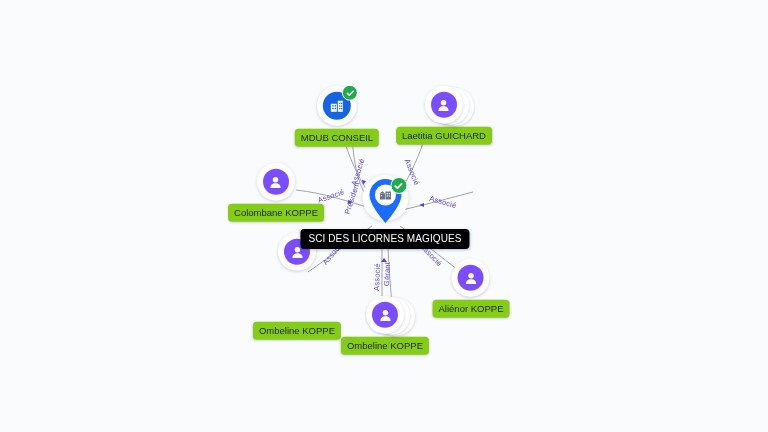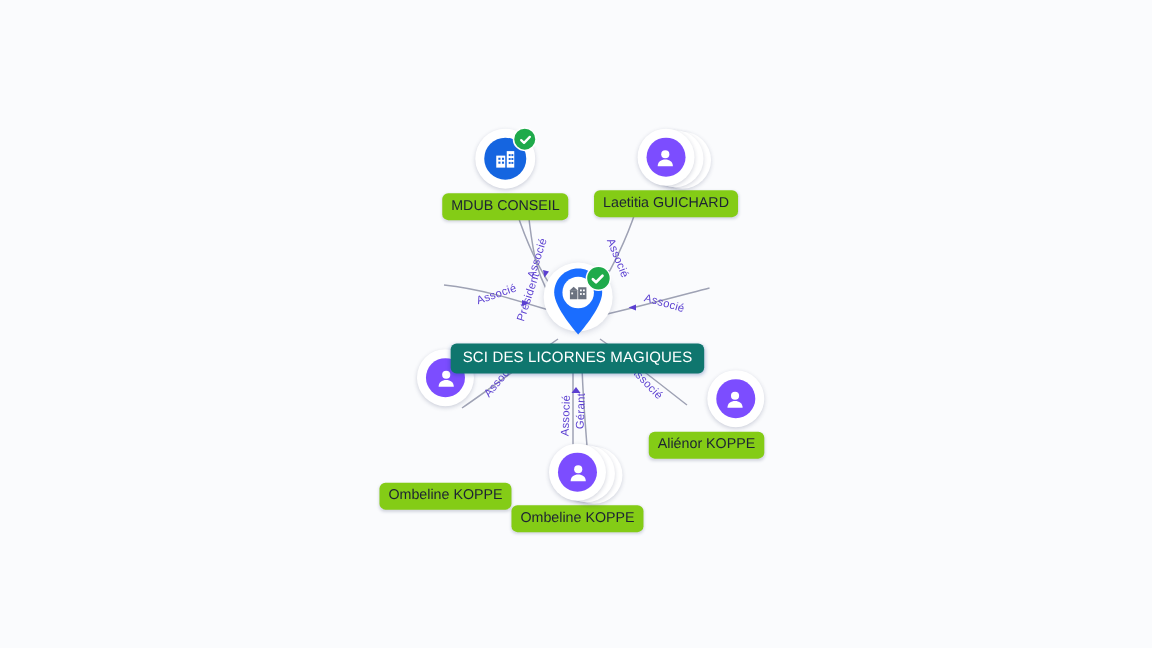--- a/index.html
+++ b/index.html
@@ -155,21 +155,21 @@
     border-radius: 50%;
     background: #1faa4b;
     border: 1.5px solid #ffffff;
     display: flex;
     align-items: center;
     justify-content: center;
     z-index: 3;
   }
   .center-label {
     margin-top: -6px;
-    background: #0f766e;
+    background: #000000;
     color: #ffffff;
     font-size: 10px;
     line-height: 1;
     padding: 5px 8px;
     border-radius: 4px;
     white-space: nowrap;
     box-shadow: 0 1px 3px rgba(20,60,140,.35);
     letter-spacing: .1px;
   }
 
@@ -262,36 +262,48 @@
       <div class="avatar-circle">
         <svg width="15" height="15" viewBox="0 0 16 16" aria-hidden="true">
           <circle cx="8" cy="5.4" r="2.9" fill="#ffffff"></circle>
           <path d="M2.6,14 C2.6,10.6 5.1,9.1 8,9.1 C10.9,9.1 13.4,10.6 13.4,14 Z" fill="#ffffff"></path>
         </svg>
       </div>
     </div>
     <div class="node-label">Laetitia GUICHARD</div>
   </div>
 
+  <div class="node" style="left:276px; top:192px;">
+    <div class="avatar-shell">
+      <div class="avatar-disc"></div>
+      <div class="avatar-circle">
+        <svg width="15" height="15" viewBox="0 0 16 16" aria-hidden="true">
+          <circle cx="8" cy="5.4" r="2.9" fill="#ffffff"></circle>
+          <path d="M2.6,14 C2.6,10.6 5.1,9.1 8,9.1 C10.9,9.1 13.4,10.6 13.4,14 Z" fill="#ffffff"></path>
+        </svg>
+      </div>
+    </div>
+    <div class="node-label">Colombane KOPPE</div>
+  </div>
 
 
   <div class="node" style="left:297px; top:286px;gap:48px;">
     <div class="avatar-shell">
       <div class="avatar-disc"></div>
       <div class="avatar-circle">
         <svg width="15" height="15" viewBox="0 0 16 16" aria-hidden="true">
           <circle cx="8" cy="5.4" r="2.9" fill="#ffffff"></circle>
           <path d="M2.6,14 C2.6,10.6 5.1,9.1 8,9.1 C10.9,9.1 13.4,10.6 13.4,14 Z" fill="#ffffff"></path>
         </svg>
       </div>
     </div>
     <div class="node-label">Ombeline KOPPE</div>
   </div>
 
-  <div class="node" style="left:471px; top:276px;align-items:flex-end;">
+  <div class="node" style="left:471px; top:288px;">
     <div class="avatar-shell">
       <div class="avatar-disc"></div>
       <div class="avatar-circle">
         <svg width="15" height="15" viewBox="0 0 16 16" aria-hidden="true">
           <circle cx="8" cy="5.4" r="2.9" fill="#ffffff"></circle>
           <path d="M2.6,14 C2.6,10.6 5.1,9.1 8,9.1 C10.9,9.1 13.4,10.6 13.4,14 Z" fill="#ffffff"></path>
         </svg>
       </div>
     </div>
     <div class="node-label">Aliénor KOPPE</div>

